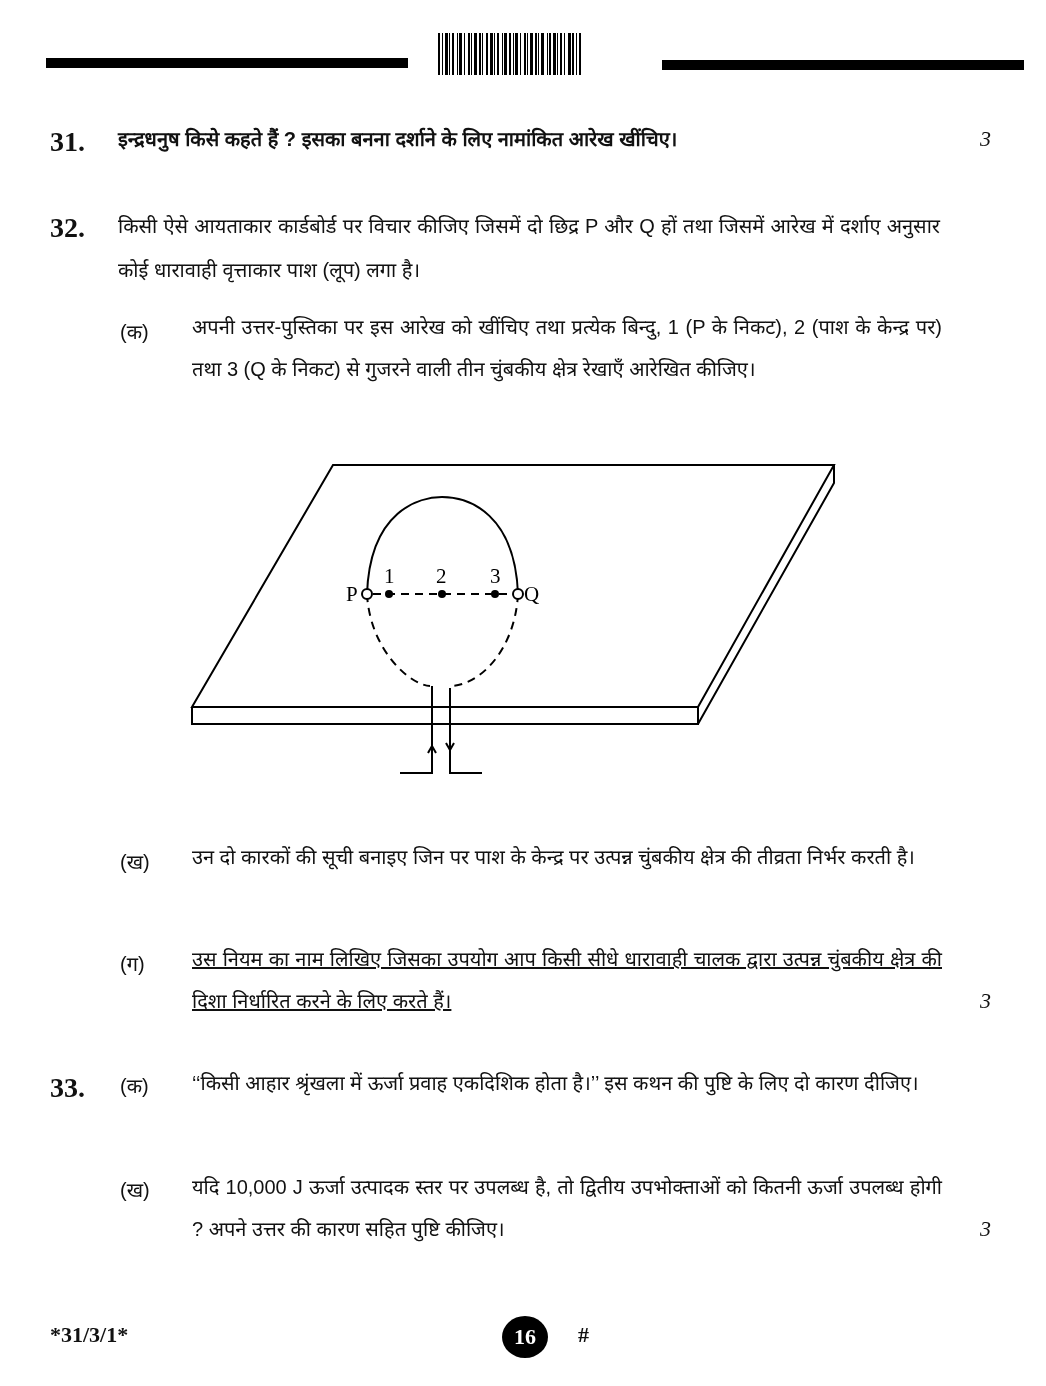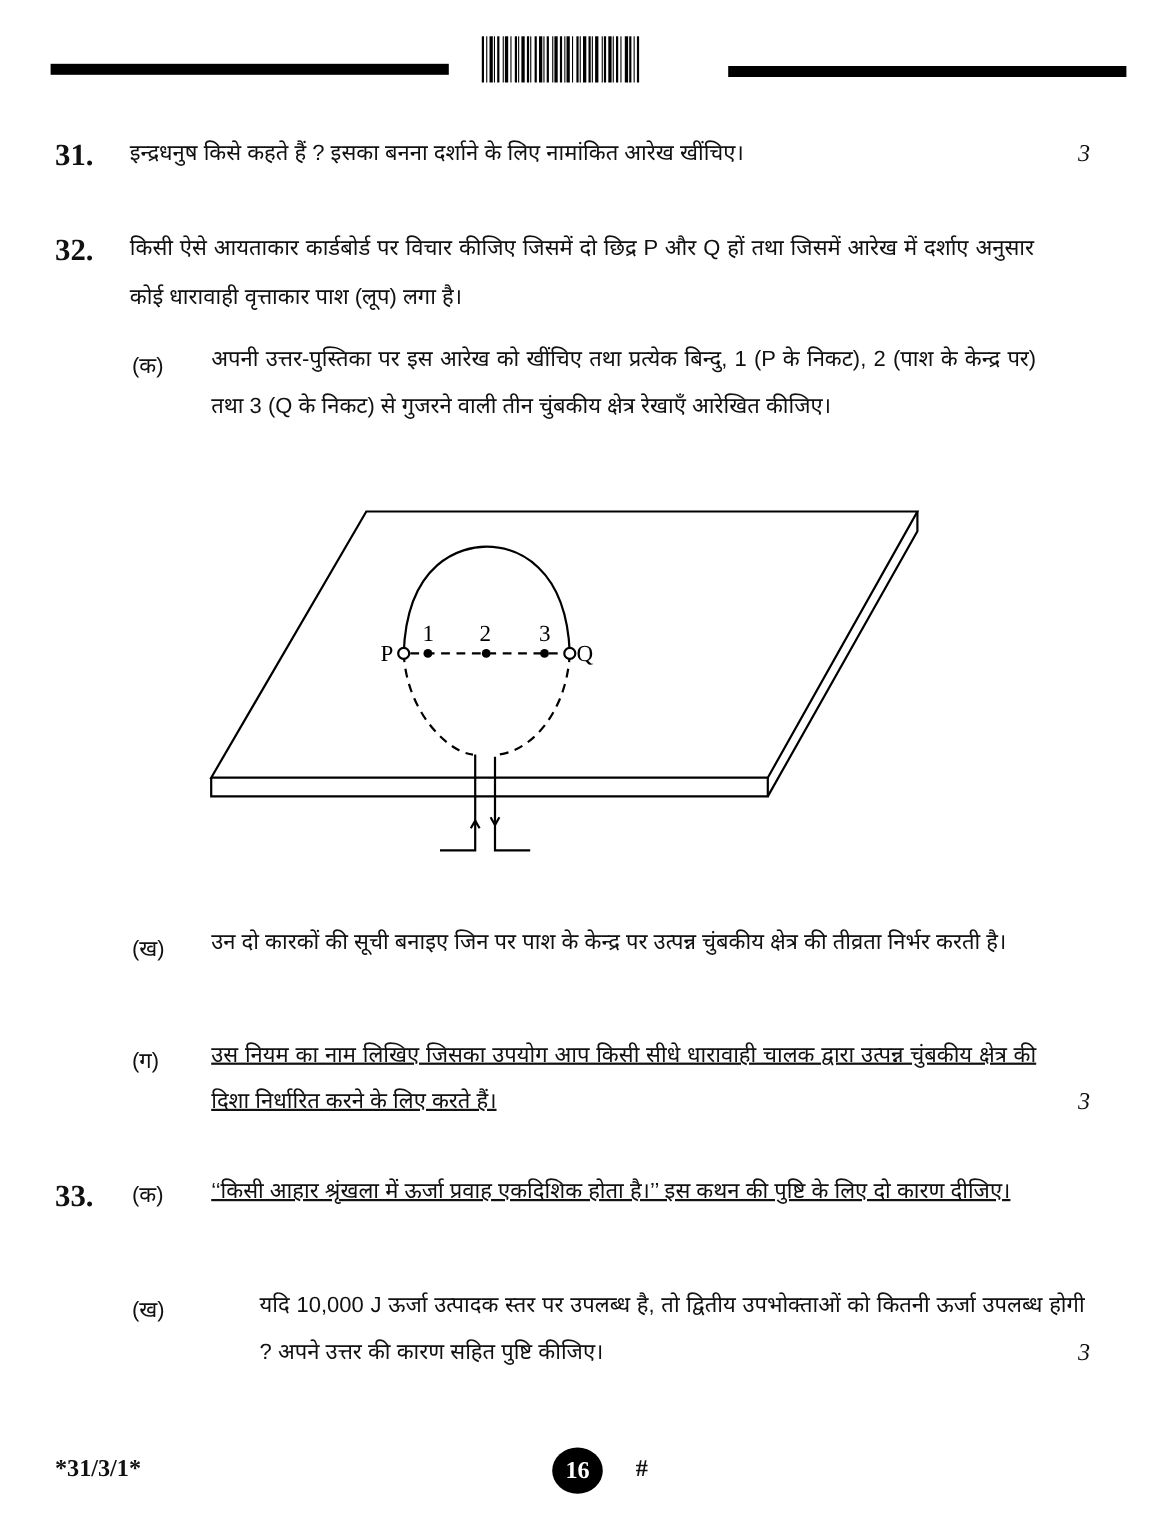--- a/index.html
+++ b/index.html
@@ -61,21 +61,21 @@
     <span style="width:2px;margin-right:2px"></span>
     <span style="width:1px;margin-right:3px"></span>
     <span style="width:3px;margin-right:1px"></span>
     <span style="width:2px;margin-right:2px"></span>
     <span style="width:1px;margin-right:2px"></span>
     <span style="width:2px"></span>
 </div>
 <div class="bar" style="left:662px; top:60px; width:362px;"></div>
 
 <div class="qnum" style="left:50px; top:126px;">31.</div>
-<div class="text" style="left:118px; top:120px; width:830px;">इन्द्रधनुष किसे कहते हैं ? इसका बनना दर्शाने के लिए नामांकित आरेख खींचिए।</div>
+<div class="text" style="left:118px; top:120px; width:830px;font-weight:bold;">इन्द्रधनुष किसे कहते हैं ? इसका बनना दर्शाने के लिए नामांकित आरेख खींचिए।</div>
 <div class="marks" style="left:980px; top:126px;">3</div>
 
 <div class="qnum" style="left:50px; top:212px;">32.</div>
 <div class="text just" style="left:118px; top:204px; width:822px; line-height:44px;">किसी ऐसे आयताकार कार्डबोर्ड पर विचार कीजिए जिसमें दो छिद्र P और Q हों तथा जिसमें आरेख में दर्शाए अनुसार कोई धारावाही वृत्ताकार पाश (लूप) लगा है।</div>
 
 <div class="sub" style="left:120px; top:318px;">(क)</div>
 <div class="text just" style="left:192px; top:306px; width:750px; line-height:42px;">अपनी उत्तर-पुस्तिका पर इस आरेख को खींचिए तथा प्रत्येक बिन्दु, 1 (P के निकट), 2 (पाश के केन्द्र पर) तथा 3 (Q के निकट) से गुजरने वाली तीन चुंबकीय क्षेत्र रेखाएँ आरेखित कीजिए।</div>
 
 <svg class="diagram" width="660" height="340" viewBox="0 0 660 340">
   <g fill="none" stroke="#000" stroke-width="2">
@@ -117,21 +117,21 @@
 
 <div class="sub" style="left:120px; top:848px;">(ख)</div>
 <div class="text just" style="left:192px; top:836px; width:750px; line-height:42px;">उन दो कारकों की सूची बनाइए जिन पर पाश के केन्द्र पर उत्पन्न चुंबकीय क्षेत्र की तीव्रता निर्भर करती है।</div>
 
 <div class="sub" style="left:120px; top:950px;">(ग)</div>
 <div class="text just" style="left:192px; top:938px; width:750px; line-height:42px;text-decoration:underline;">उस नियम का नाम लिखिए जिसका उपयोग आप किसी सीधे धारावाही चालक द्वारा उत्पन्न चुंबकीय क्षेत्र की दिशा निर्धारित करने के लिए करते हैं।</div>
 <div class="marks" style="left:980px; top:988px;">3</div>
 
 <div class="qnum" style="left:50px; top:1072px;">33.</div>
 <div class="sub" style="left:120px; top:1072px;">(क)</div>
-<div class="text just" style="left:192px; top:1062px; width:750px; line-height:42px;text-decoration:underline;">‘‘किसी आहार श्रृंखला में ऊर्जा प्रवाह एकदिशिक होता है।’’ इस कथन की पुष्टि के लिए दो कारण दीजिए।</div>
+<div class="text just" style="left:192px; top:1062px; width:750px; line-height:42px;">‘‘किसी आहार श्रृंखला में ऊर्जा प्रवाह एकदिशिक होता है।’’ इस कथन की पुष्टि के लिए दो कारण दीजिए।</div>
 
 <div class="sub" style="left:120px; top:1176px;">(ख)</div>
-<div class="text just" style="left:192px; top:1166px; width:750px; line-height:42px;margin-left:44px;">यदि 10,000 J ऊर्जा उत्पादक स्तर पर उपलब्ध है, तो द्वितीय उपभोक्ताओं को कितनी ऊर्जा उपलब्ध होगी ? अपने उत्तर की कारण सहित पुष्टि कीजिए।</div>
+<div class="text just" style="left:192px; top:1166px; width:750px; line-height:42px;">यदि 10,000 J ऊर्जा उत्पादक स्तर पर उपलब्ध है, तो द्वितीय उपभोक्ताओं को कितनी ऊर्जा उपलब्ध होगी ? अपने उत्तर की कारण सहित पुष्टि कीजिए।</div>
 <div class="marks" style="left:980px; top:1216px;">3</div>
 
 <div class="footer-code">*31/3/1*</div>
 <div class="page-num">16</div>
 <div class="hash">#</div>
 
 </body></html>

